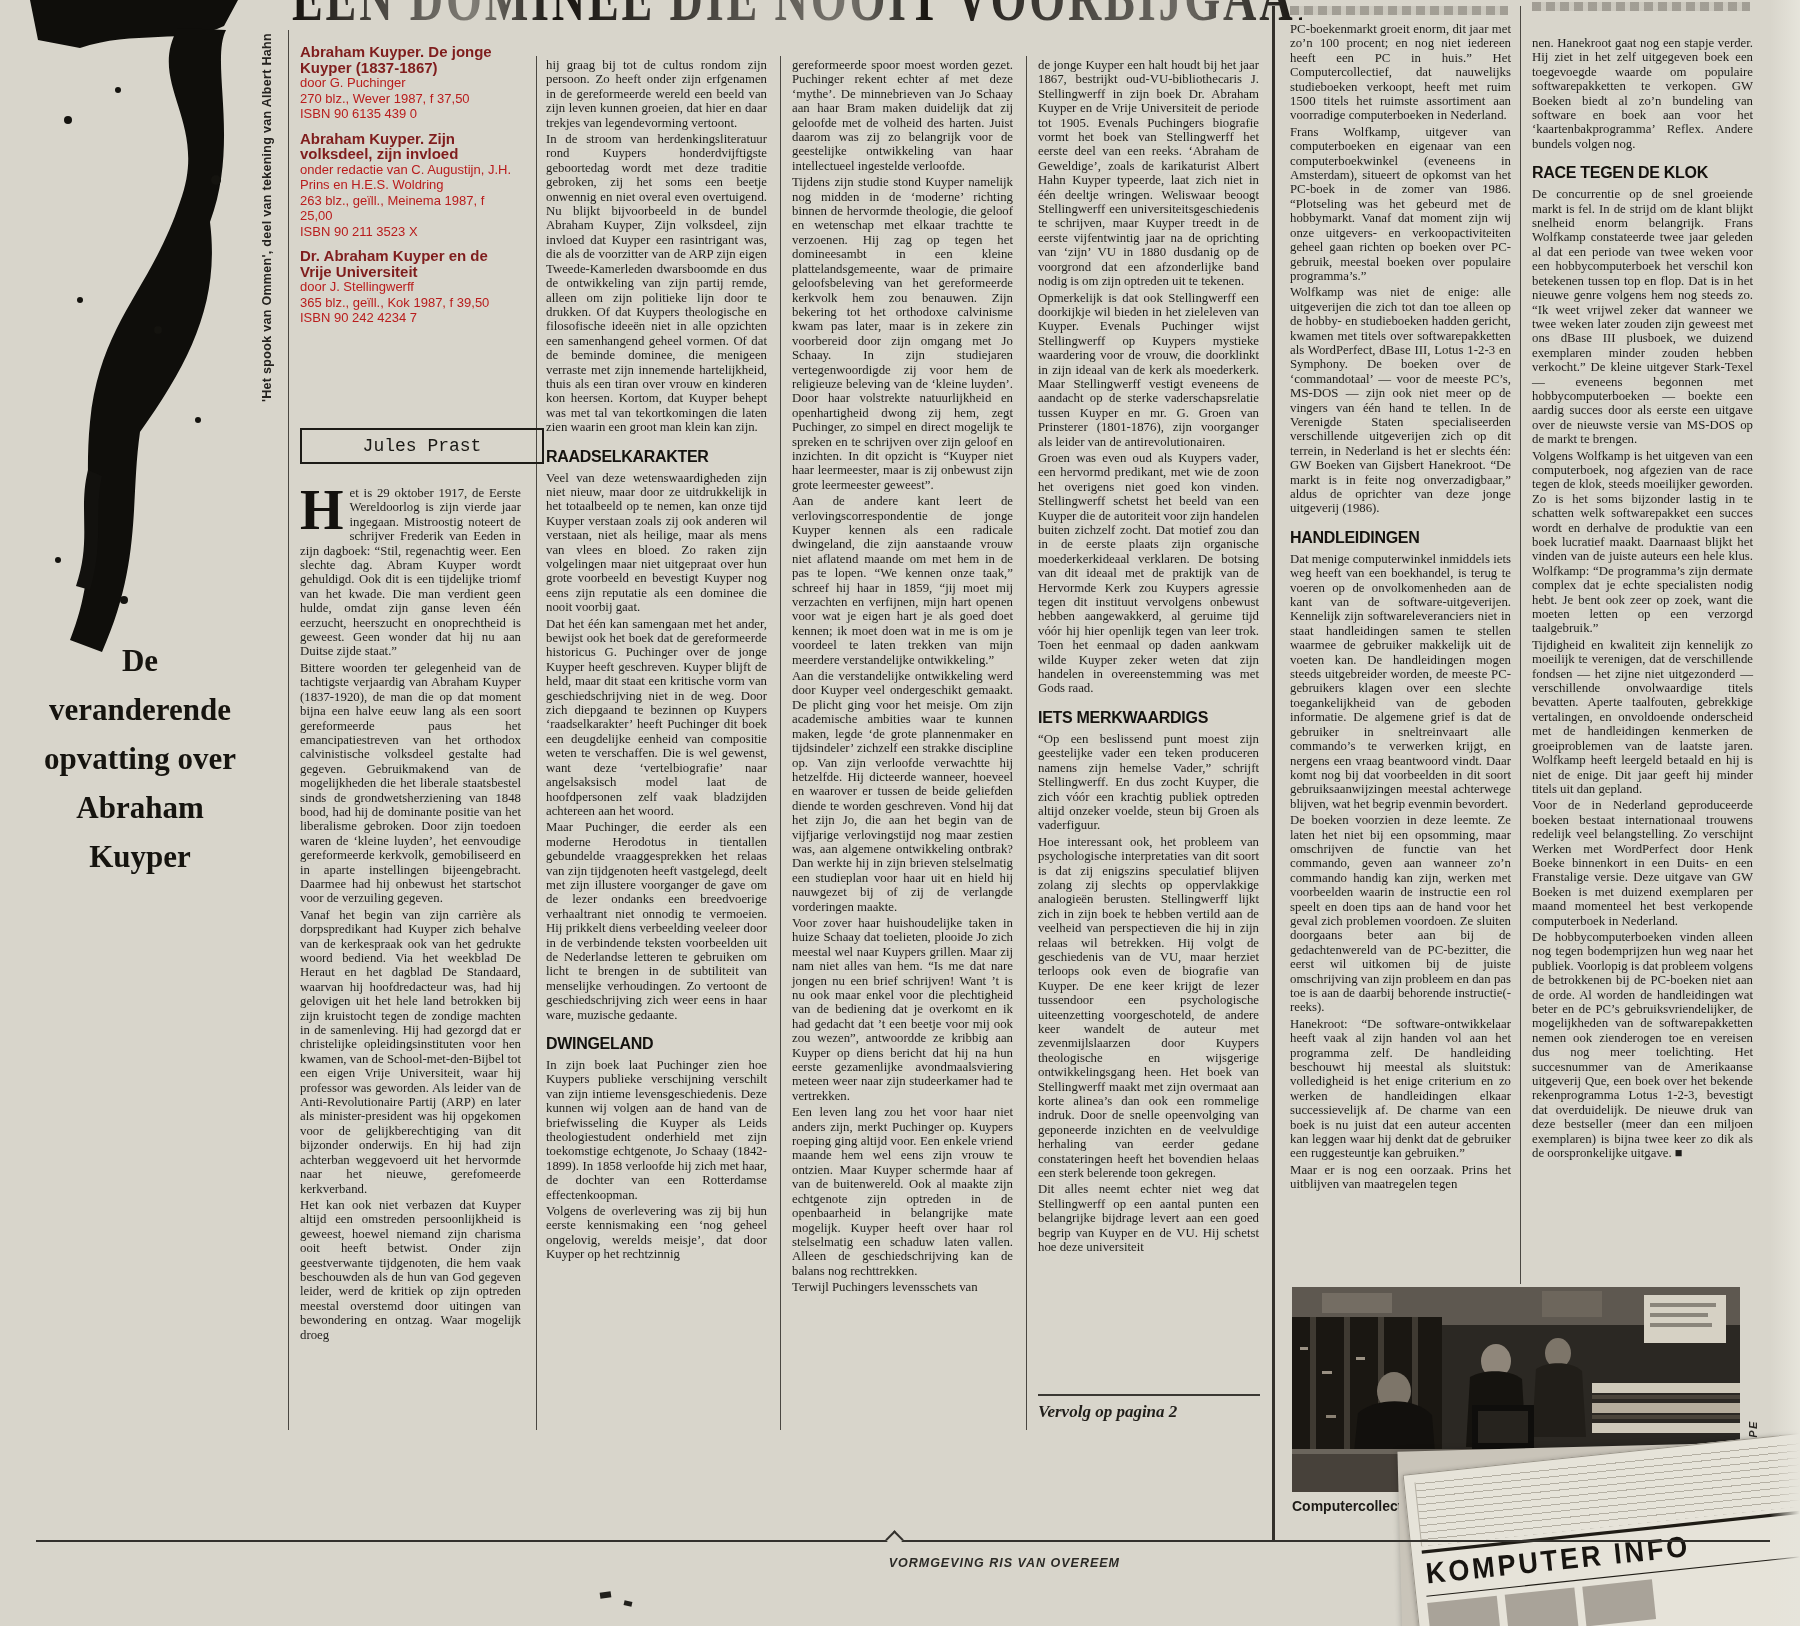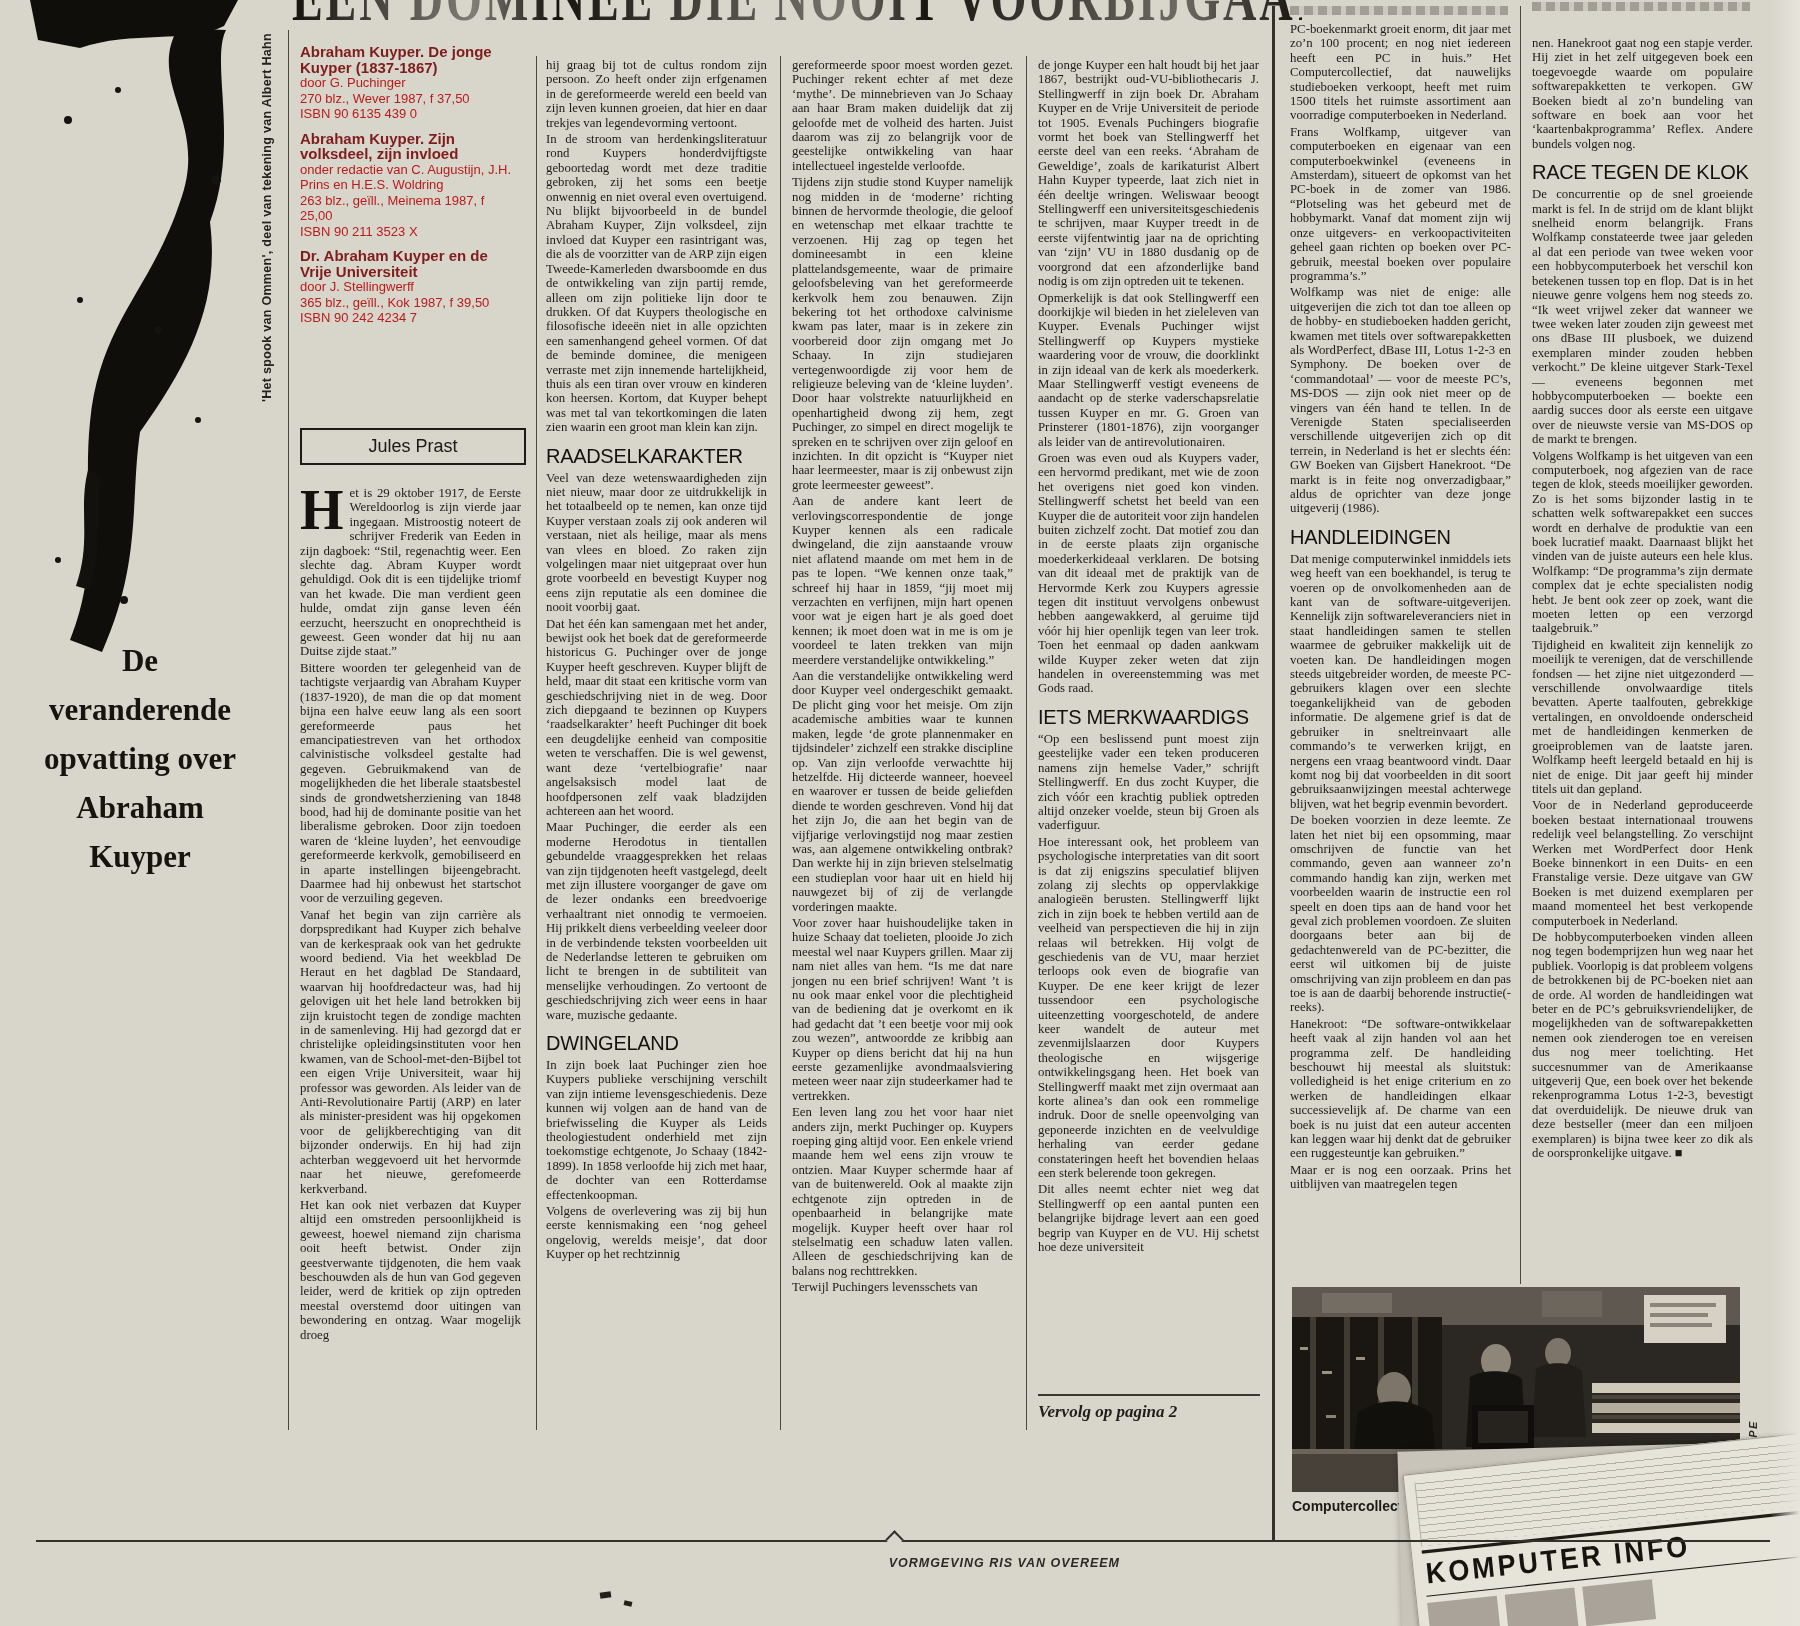--- a/index.html
+++ b/index.html
@@ -24,31 +24,31 @@
         font-weight:700;font-size:31px;line-height:49px;color:#16140f;}
   
   .vrule{position:absolute;width:1px;background:#4a4742;}
   .vrule.heavy{width:3px;background:#33302b;}
   .bottom-rule{position:absolute;left:36px;top:1540px;width:1734px;height:2px;background:#33312d;}
   .rule-notch{position:absolute;left:888px;top:1533px;width:11px;height:11px;background:#d8d5cb;
         border-top:2px solid #33312d;border-left:2px solid #33312d;transform:rotate(45deg);}
   
   .col{position:absolute;width:221px;font-size:12.8px;line-height:14.4px;text-align:justify;}
   .col p{margin:0 0 2px 0;}
-  .col h3{margin:11px 0 4px 0;font-family:"Liberation Sans",sans-serif;font-weight:400;
-        font-size:20px;line-height:21px;letter-spacing:-.3px;color:#14120e;}
+  .col h3{margin:11px 0 4px 0;font-family:"Liberation Sans",sans-serif;font-weight:700;
+        font-size:16px;line-height:21px;letter-spacing:-.3px;color:#14120e;}
   .dropcap{float:left;font-weight:700;font-size:56px;line-height:44px;padding:2px 6px 0 0;color:#14120e;}
   
   .books{position:absolute;left:300px;top:44px;width:216px;font-family:"Liberation Sans",sans-serif;}
   .book{margin-bottom:9px;}
   .book-title{font-weight:700;font-size:15px;line-height:15.5px;color:#7f1d1d;}
   .book-meta{font-size:13px;line-height:15.5px;white-space:pre-line;color:#b91c1c;}
   
   .byline-box{position:absolute;left:300px;top:428px;width:208px;border:2px solid #1d1b17;
-        padding:6px 7px;text-align:center;font-family:Liberation Sans, sans-serif;font-size:18px;color:#1a1915;}
+        padding:6px 16px;text-align:center;font-family:Liberation Mono, monospace;font-size:18px;color:#1a1915;}
   
   .cont-rule{position:absolute;left:1038px;top:1394px;width:222px;height:2px;background:#3a3833;}
   .continuation{position:absolute;left:1038px;top:1402px;width:222px;text-align:left;
         font-style:italic;font-weight:700;font-size:17px;color:#201e1a;}
   
   .cutline{position:absolute;height:9px;background:repeating-linear-gradient(90deg,#8a867d 0 9px,#c6c3b9 9px 14px);opacity:.7;}
   
   .photo{position:absolute;left:1292px;top:1287px;width:448px;height:205px;overflow:hidden;background:#2b2823;}
   .photo-caption{position:absolute;left:1292px;top:1498px;font-family:"Liberation Sans",sans-serif;
         font-weight:700;font-size:14px;color:#1c1a16;}

